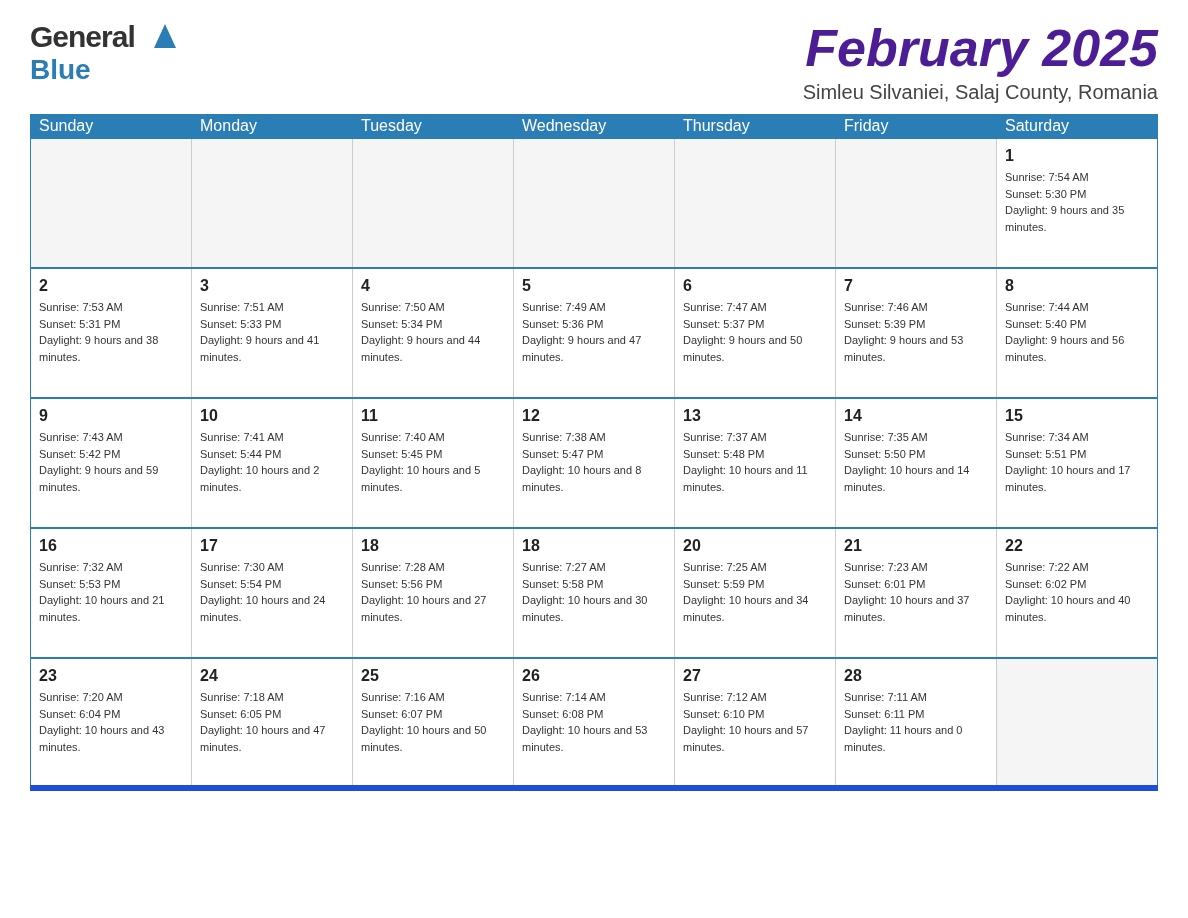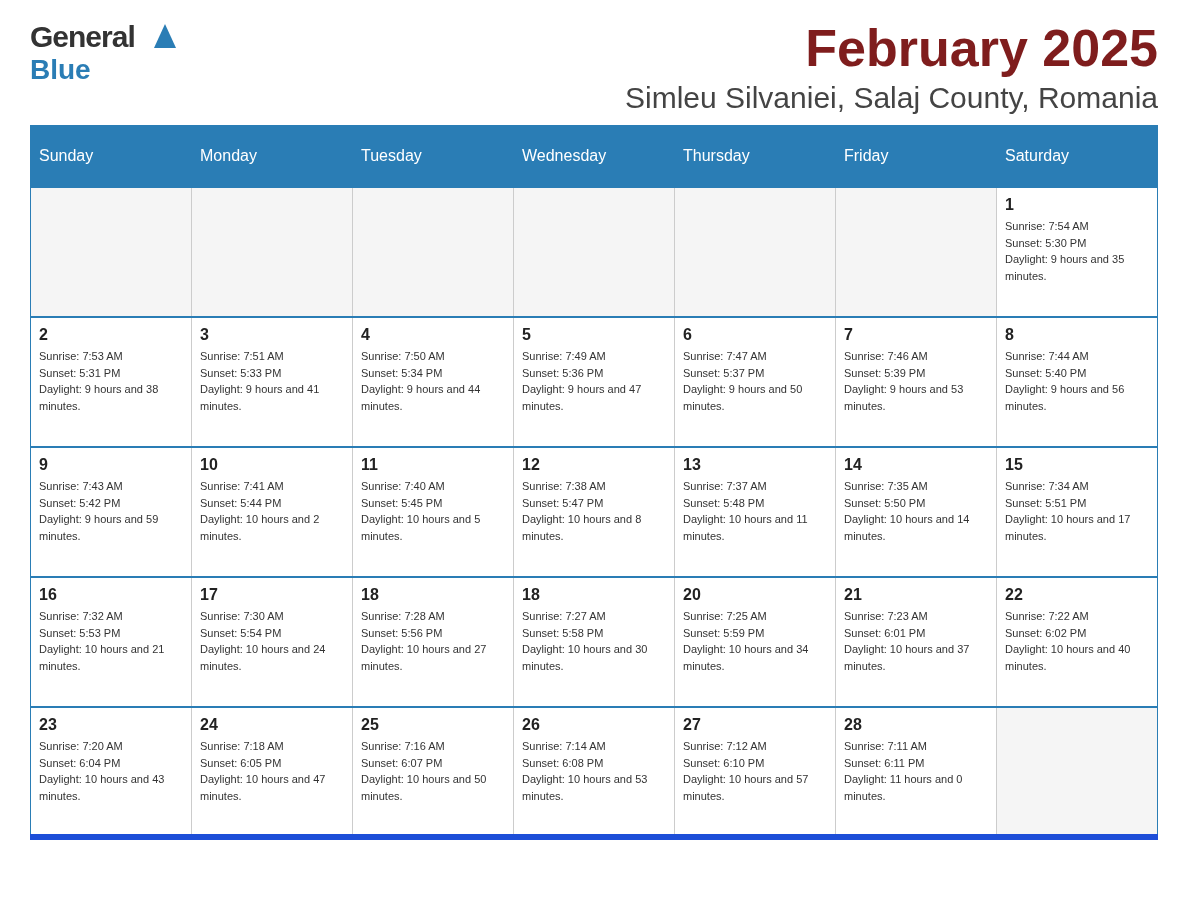--- a/index.html
+++ b/index.html
@@ -25,41 +25,42 @@
       color: #2a7db5;
       font-size: 28px;
       font-weight: bold;
     }
     .title-section {
       text-align: right;
     }
     .calendar-title {
       font-size: 52px;
       font-weight: bold;
-      color: #7f1d1d;
+      color: #4c1d95;
       line-height: 1.1;
+      font-style: italic;
     }
     .calendar-subtitle {
-      font-size: 30px;
+      font-size: 20px;
       color: #444;
       margin-top: 4px;
     }
     table {
       width: 100%;
       border-collapse: collapse;
       margin-top: 10px;
     }
     thead tr {
       background-color: #2a7db5;
     }
     thead th {
       color: #fff;
       font-size: 16px;
       font-weight: normal;
-      padding: 21px 8px;
+      padding: 2px 8px;
       text-align: left;
       border: 1px solid #2a7db5;
     }
     tbody tr {
       border-top: 2px solid #2a7db5;
     }
     tbody td {
       vertical-align: top;
       padding: 8px 8px 12px 8px;
       border-right: 1px solid #ccc;

